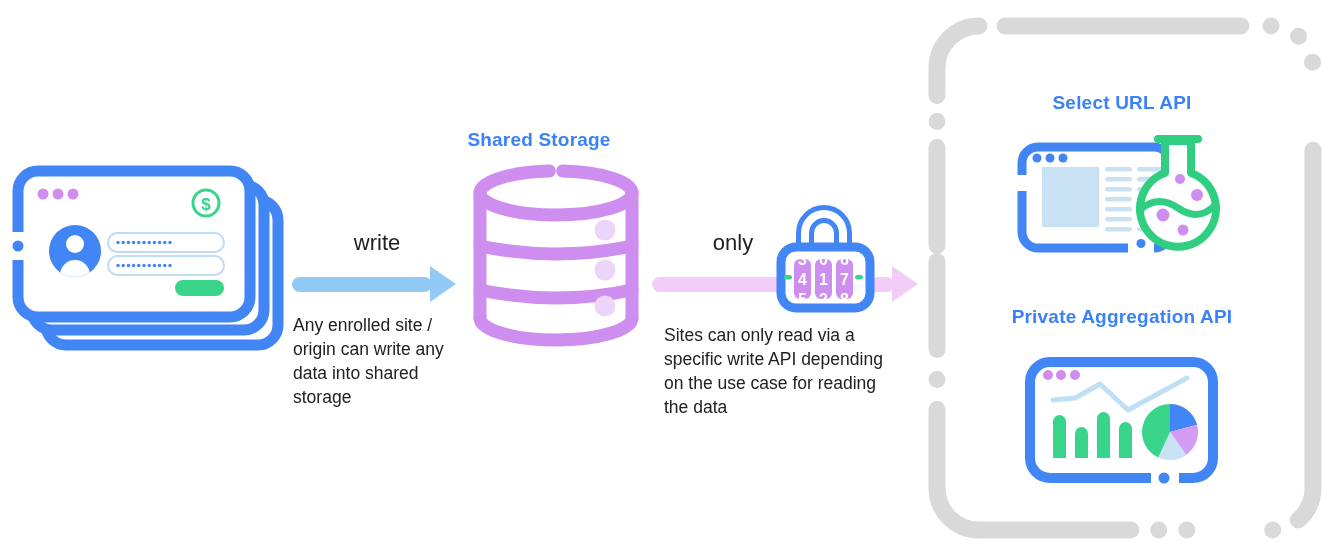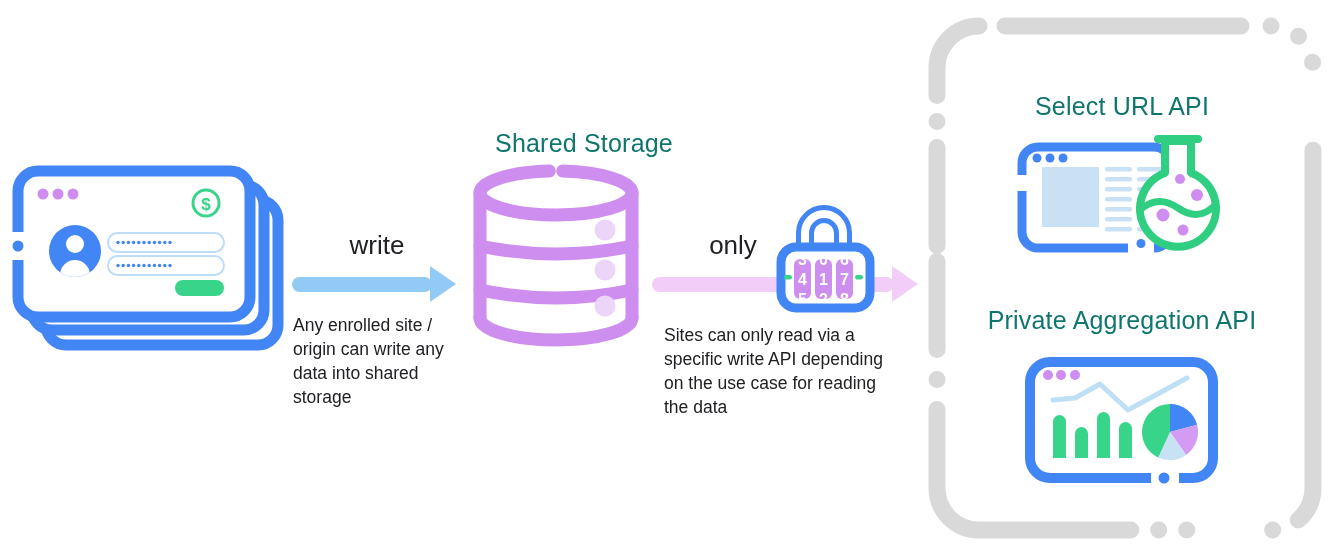--- a/index.html
+++ b/index.html
@@ -2,25 +2,25 @@
 <html><head>
 <meta charset="utf-8">
 <style>
   html,body{margin:0;padding:0;background:#fff;}
   #canvas{
     position:relative;width:1333px;height:555px;background:#fff;overflow:hidden;
     font-family:"Liberation Sans", sans-serif;color:#202124;
   }
   .abs{position:absolute;}
   .title{
-    position:absolute;font-weight:400;font-size:25px;color:#0f766e;
+    position:absolute;font-weight:700;font-size:19px;color:#3b82f6;
     transform:translateX(-50%);white-space:nowrap;letter-spacing:.2px;
   }
   .flowlabel{
-    position:absolute;font-size:26px;color:#202124;transform:translateX(-50%);
+    position:absolute;font-size:22px;color:#202124;transform:translateX(-50%);
     white-space:nowrap;
     text-align:center;
   }
   .caption{
     position:absolute;font-size:17.5px;line-height:24px;color:#202124;
   }
   svg text{font-family:"Liberation Sans", sans-serif;}
 </style>
 </head>
 <body>
@@ -97,21 +97,21 @@
     <rect x="167" y="120" width="49" height="16" rx="8" fill="#38D48A"></rect>
   </svg>
 
   <div class="flowlabel" style="left:377px;top:230px">write</div>
   <svg class="abs" style="left:290px;top:266px" width="168" height="36" viewBox="0 0 168 36">
     <rect x="2" y="11" width="140" height="15" rx="7.5" fill="#92CAF6"></rect>
     <polygon points="140,0 166,18 140,36" fill="#92CAF6"></polygon>
   </svg>
   <div class="caption" style="left:293px;top:313px;width:175px">Any enrolled site / origin can write any data into shared storage</div>
 
-  <div class="title" style="left:584px;top:129px">Shared Storage</div>
+  <div class="title" style="left:539px;top:129px">Shared Storage</div>
   <svg class="abs" style="left:465px;top:158px" width="185" height="195" viewBox="0 0 185 195">
     <g stroke="#CE8EF0" stroke-width="13" fill="none" stroke-linecap="round">
       <ellipse cx="91" cy="35" rx="76" ry="22" pathLength="340" stroke-dasharray="248 14 340"></ellipse>
       <path d="M15,35 V160"></path>
       <path d="M167,35 V160"></path>
       <path d="M15,160 A76,22 0 0 0 167,160"></path>
       <path d="M15,88 Q91,104 167,88"></path>
       <path d="M15,132 Q91,148 167,132"></path>
     </g>
     <g fill="#EDD5F9">

